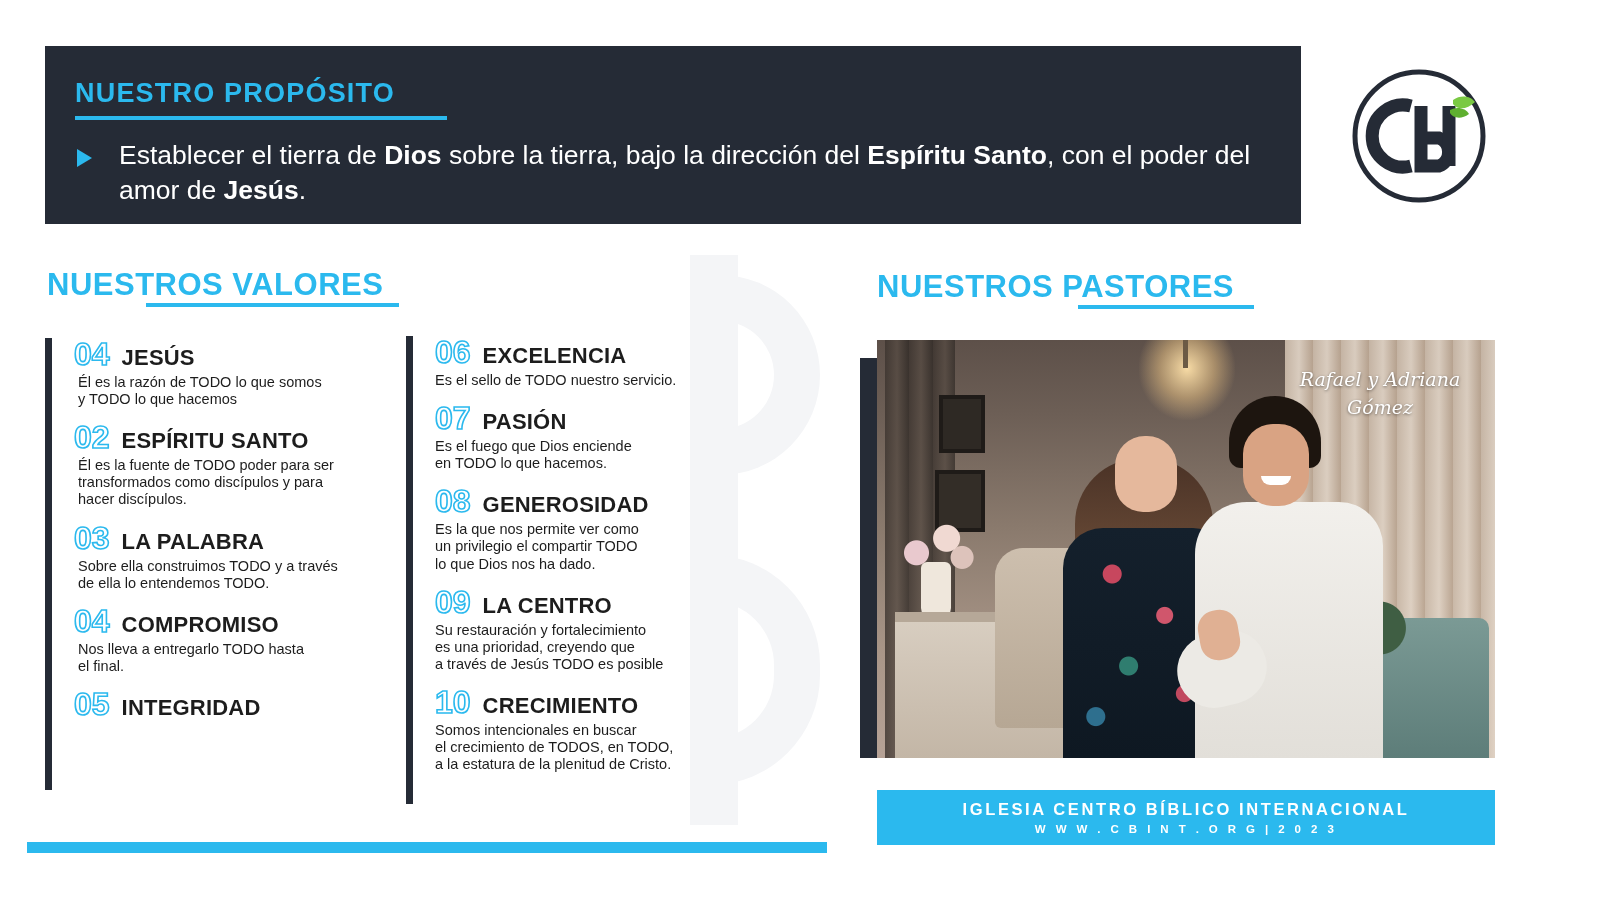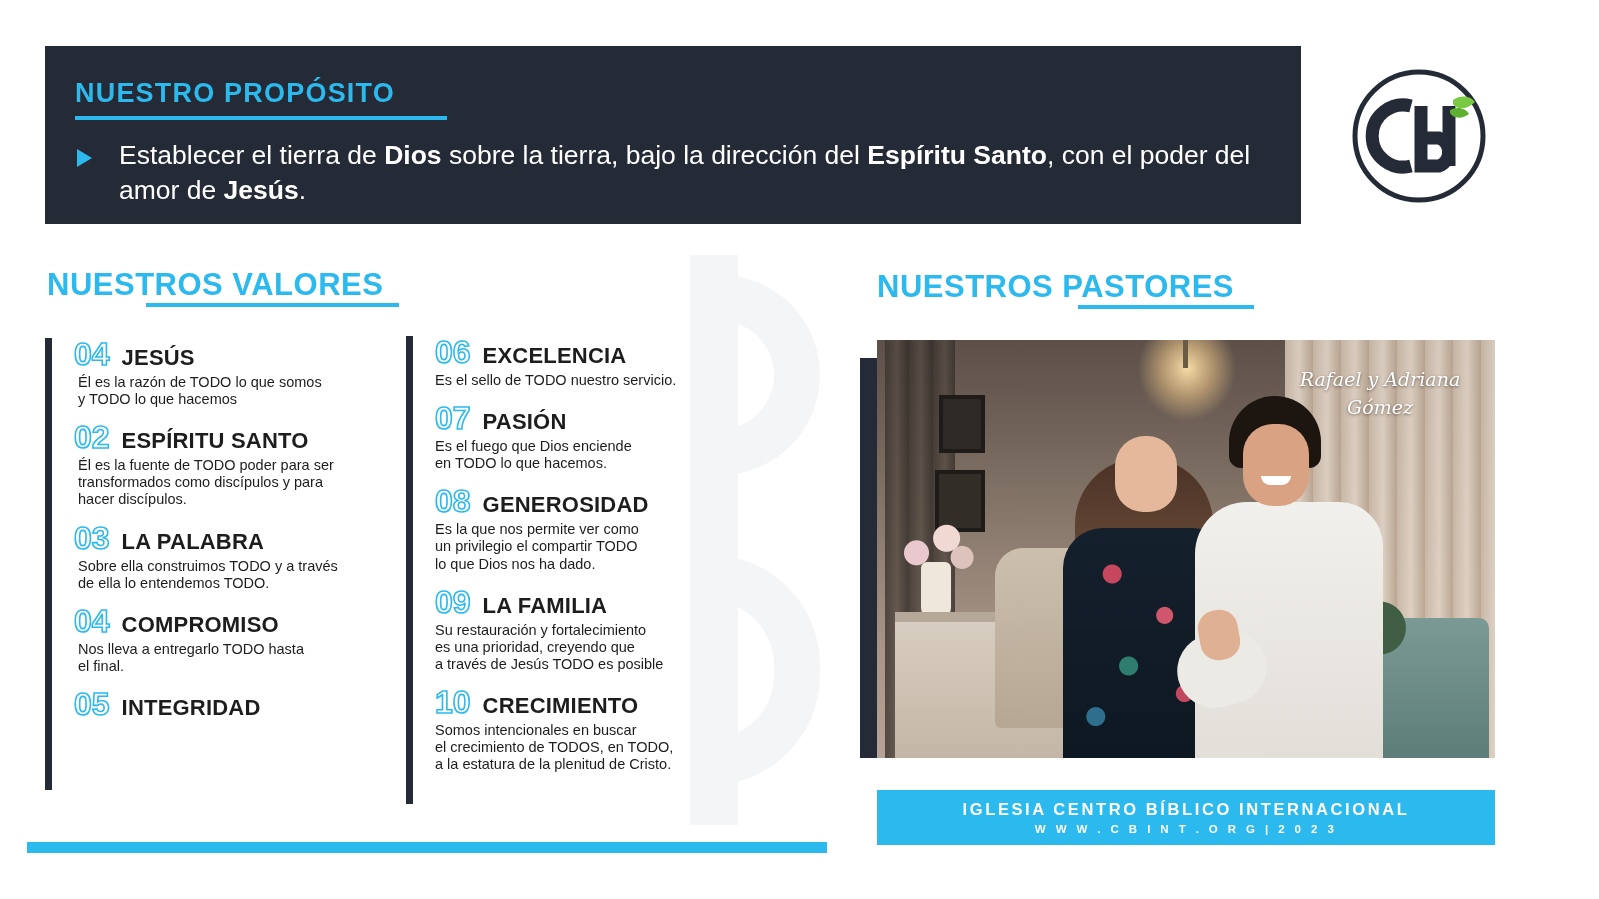--- a/index.html
+++ b/index.html
@@ -466,21 +466,21 @@
         <span class="value-name">GENEROSIDAD</span>
       </div>
       <div class="value-desc">Es la que nos permite ver como
 un privilegio el compartir TODO
 lo que Dios nos ha dado.</div>
     </div>
 
     <div class="value-item">
       <div class="value-head">
         <span class="value-num">09</span>
-        <span class="value-name">LA FAMILIA</span>
+        <span class="value-name">LA CENTRO</span>
       </div>
       <div class="value-desc">Su restauración y fortalecimiento
 es una prioridad, creyendo que
 a través de Jesús TODO es posible</div>
     </div>
 
     <div class="value-item">
       <div class="value-head">
         <span class="value-num">10</span>
         <span class="value-name">CRECIMIENTO</span>

